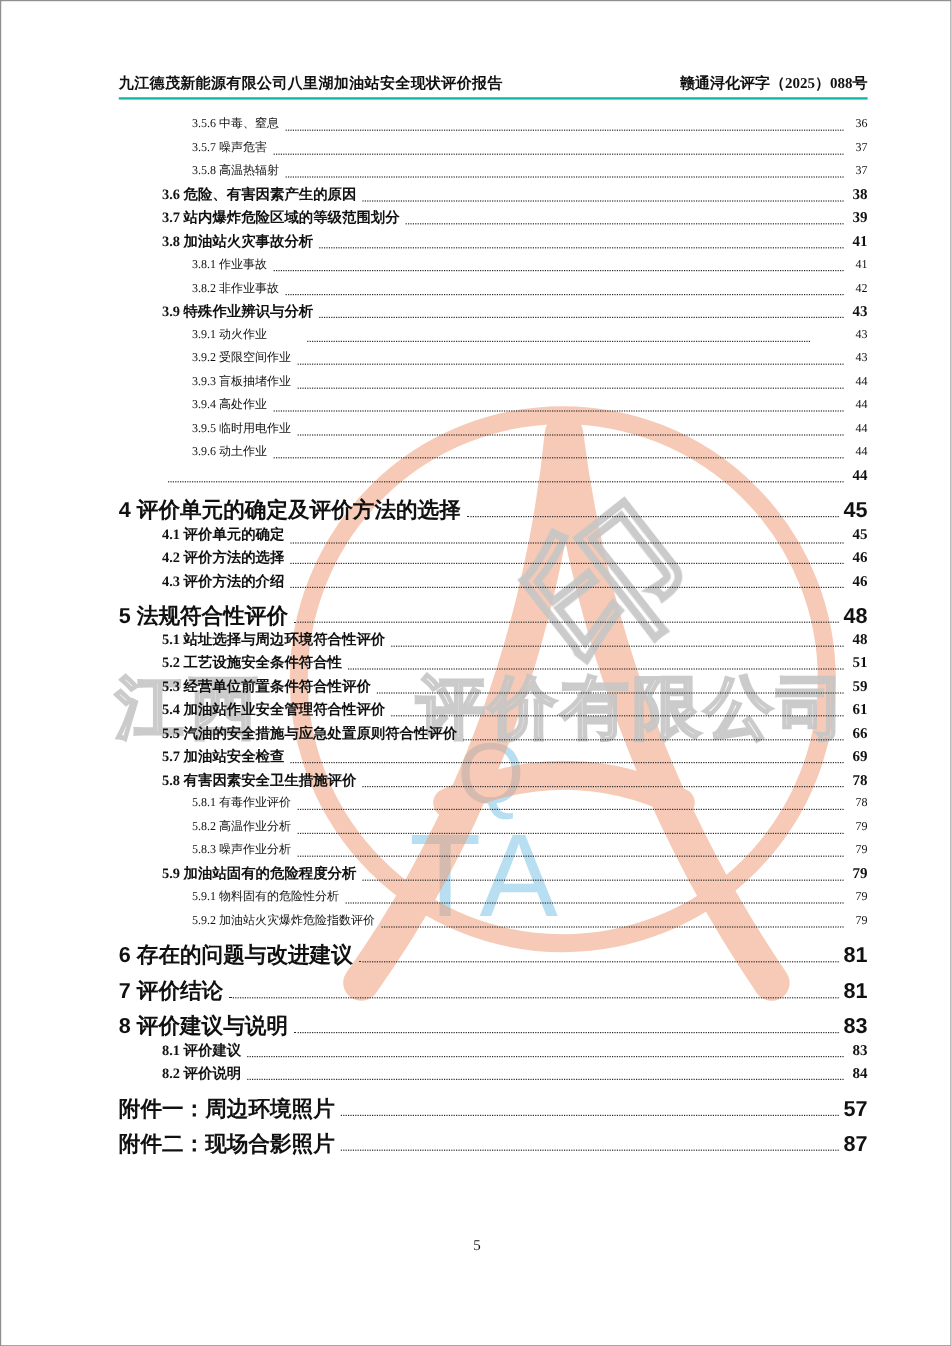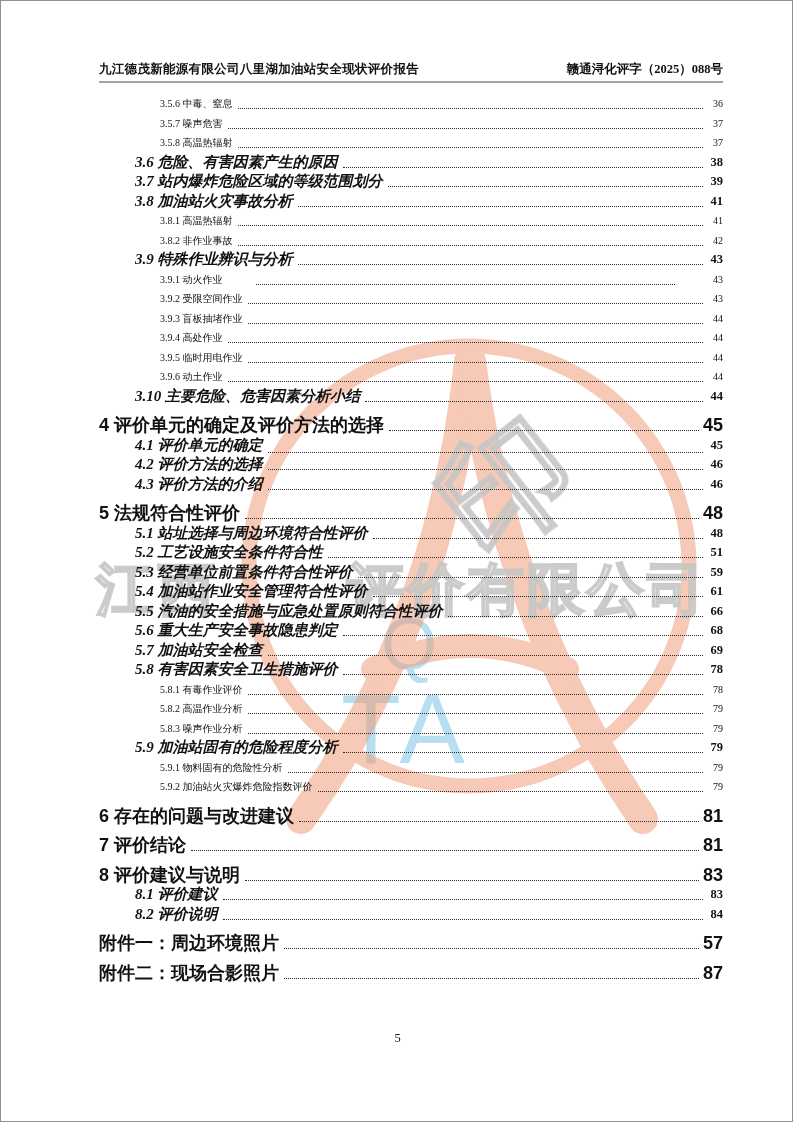--- a/index.html
+++ b/index.html
@@ -12,36 +12,36 @@
     overflow:hidden;
     font-family:"Liberation Serif","DejaVu Serif",serif;
     color:#111;
   }
   
   .watermark{position:absolute;left:0;top:0;width:793px;height:1122px;z-index:0;pointer-events:none;}
   
   .content{position:absolute;left:98px;top:60px;width:624px;z-index:1;}
   .header{
     display:flex;justify-content:space-between;align-items:flex-end;
-    border-bottom:2px solid #a3a3a3;padding-bottom:3px;
+    border-bottom:2px solid #14b8a6;padding-bottom:3px;
     font-size:12.5px;
   }
   .header .hl{font-weight:600;letter-spacing:.3px;}
   .header .hr{font-weight:bold;}
   .toc{margin-top:11px;}
   .row{display:flex;height:19.5px;line-height:19.5px;}
   .row .t{white-space:nowrap;}
   .row .leader{
     flex:1;margin:0 4px 0 5px;height:14px;
     border-bottom:1.8px dotted #2a2a2a;
   }
   .row .pg{white-space:nowrap;min-width:16px;text-align:right;}
   .l1{margin-top:10px;}
   .l1 .t,.l1 .pg{font-family:"Liberation Sans","DejaVu Sans",sans-serif;font-weight:bold;font-size:18px;}
-  .l2 .t{font-family:"Liberation Serif",serif;font-weight:bold;font-style:italic;font-size:15px;}
+  .l2 .t{font-family:"Liberation Serif",serif;font-weight:bold;font-size:12px;}
   .l2 .pg{font-family:"Liberation Serif",serif;font-weight:bold;font-size:12.5px;}
   .l3 .t,.l3 .pg{font-family:"Liberation Serif",serif;font-size:10px;}
   .footer{
     position:absolute;left:0;top:1030px;width:793px;z-index:1;
     text-align:center;font-size:12.5px;font-family:"Liberation Serif",serif;
   }
 </style>
 </head>
 <body>
 
@@ -98,21 +98,21 @@
           <span class="t">3.7 站内爆炸危险区域的等级范围划分</span>
           <span class="leader"></span>
           <span class="pg">39</span>
         </div>
         <div class="row l2" style="padding-left: 36px;">
           <span class="t">3.8 加油站火灾事故分析</span>
           <span class="leader"></span>
           <span class="pg">41</span>
         </div>
         <div class="row l3" style="padding-left: 61px;">
-          <span class="t">3.8.1 高温热辐射</span>
+          <span class="t">3.8.1 作业事故</span>
           <span class="leader"></span>
           <span class="pg">41</span>
         </div>
         <div class="row l3" style="padding-left: 61px;">
           <span class="t">3.8.2 非作业事故</span>
           <span class="leader"></span>
           <span class="pg">42</span>
         </div>
         <div class="row l2" style="padding-left: 36px;">
           <span class="t">3.9 特殊作业辨识与分析</span>
@@ -143,21 +143,20 @@
           <span class="t">3.9.5 临时用电作业</span>
           <span class="leader"></span>
           <span class="pg">44</span>
         </div>
         <div class="row l3" style="padding-left: 61px;">
           <span class="t">3.9.6 动土作业</span>
           <span class="leader"></span>
           <span class="pg">44</span>
         </div>
         <div class="row l2" style="padding-left: 36px;">
-          <span class="t">3.10 主要危险、危害因素分析小结</span>
           <span class="leader"></span>
           <span class="pg">44</span>
         </div>
         <div class="row l1" style="padding-left: 0px;">
           <span class="t">4 评价单元的确定及评价方法的选择</span>
           <span class="leader"></span>
           <span class="pg">45</span>
         </div>
         <div class="row l2" style="padding-left: 36px; align-items: center;">
           <span class="t">4.1 评价单元的确定</span>
@@ -196,25 +195,20 @@
         </div>
         <div class="row l2" style="padding-left: 36px;">
           <span class="t">5.4 加油站作业安全管理符合性评价</span>
           <span class="leader"></span>
           <span class="pg">61</span>
         </div>
         <div class="row l2" style="padding-left: 36px;">
           <span class="t">5.5 汽油的安全措施与应急处置原则符合性评价</span>
           <span class="leader"></span>
           <span class="pg">66</span>
-        </div>
-        <div class="row l2" style="padding-left: 36px;">
-          <span class="t">5.6 重大生产安全事故隐患判定</span>
-          <span class="leader"></span>
-          <span class="pg">68</span>
         </div>
         <div class="row l2" style="padding-left: 36px;">
           <span class="t">5.7 加油站安全检查</span>
           <span class="leader"></span>
           <span class="pg">69</span>
         </div>
         <div class="row l2" style="padding-left: 36px;">
           <span class="t">5.8 有害因素安全卫生措施评价</span>
           <span class="leader"></span>
           <span class="pg">78</span>

